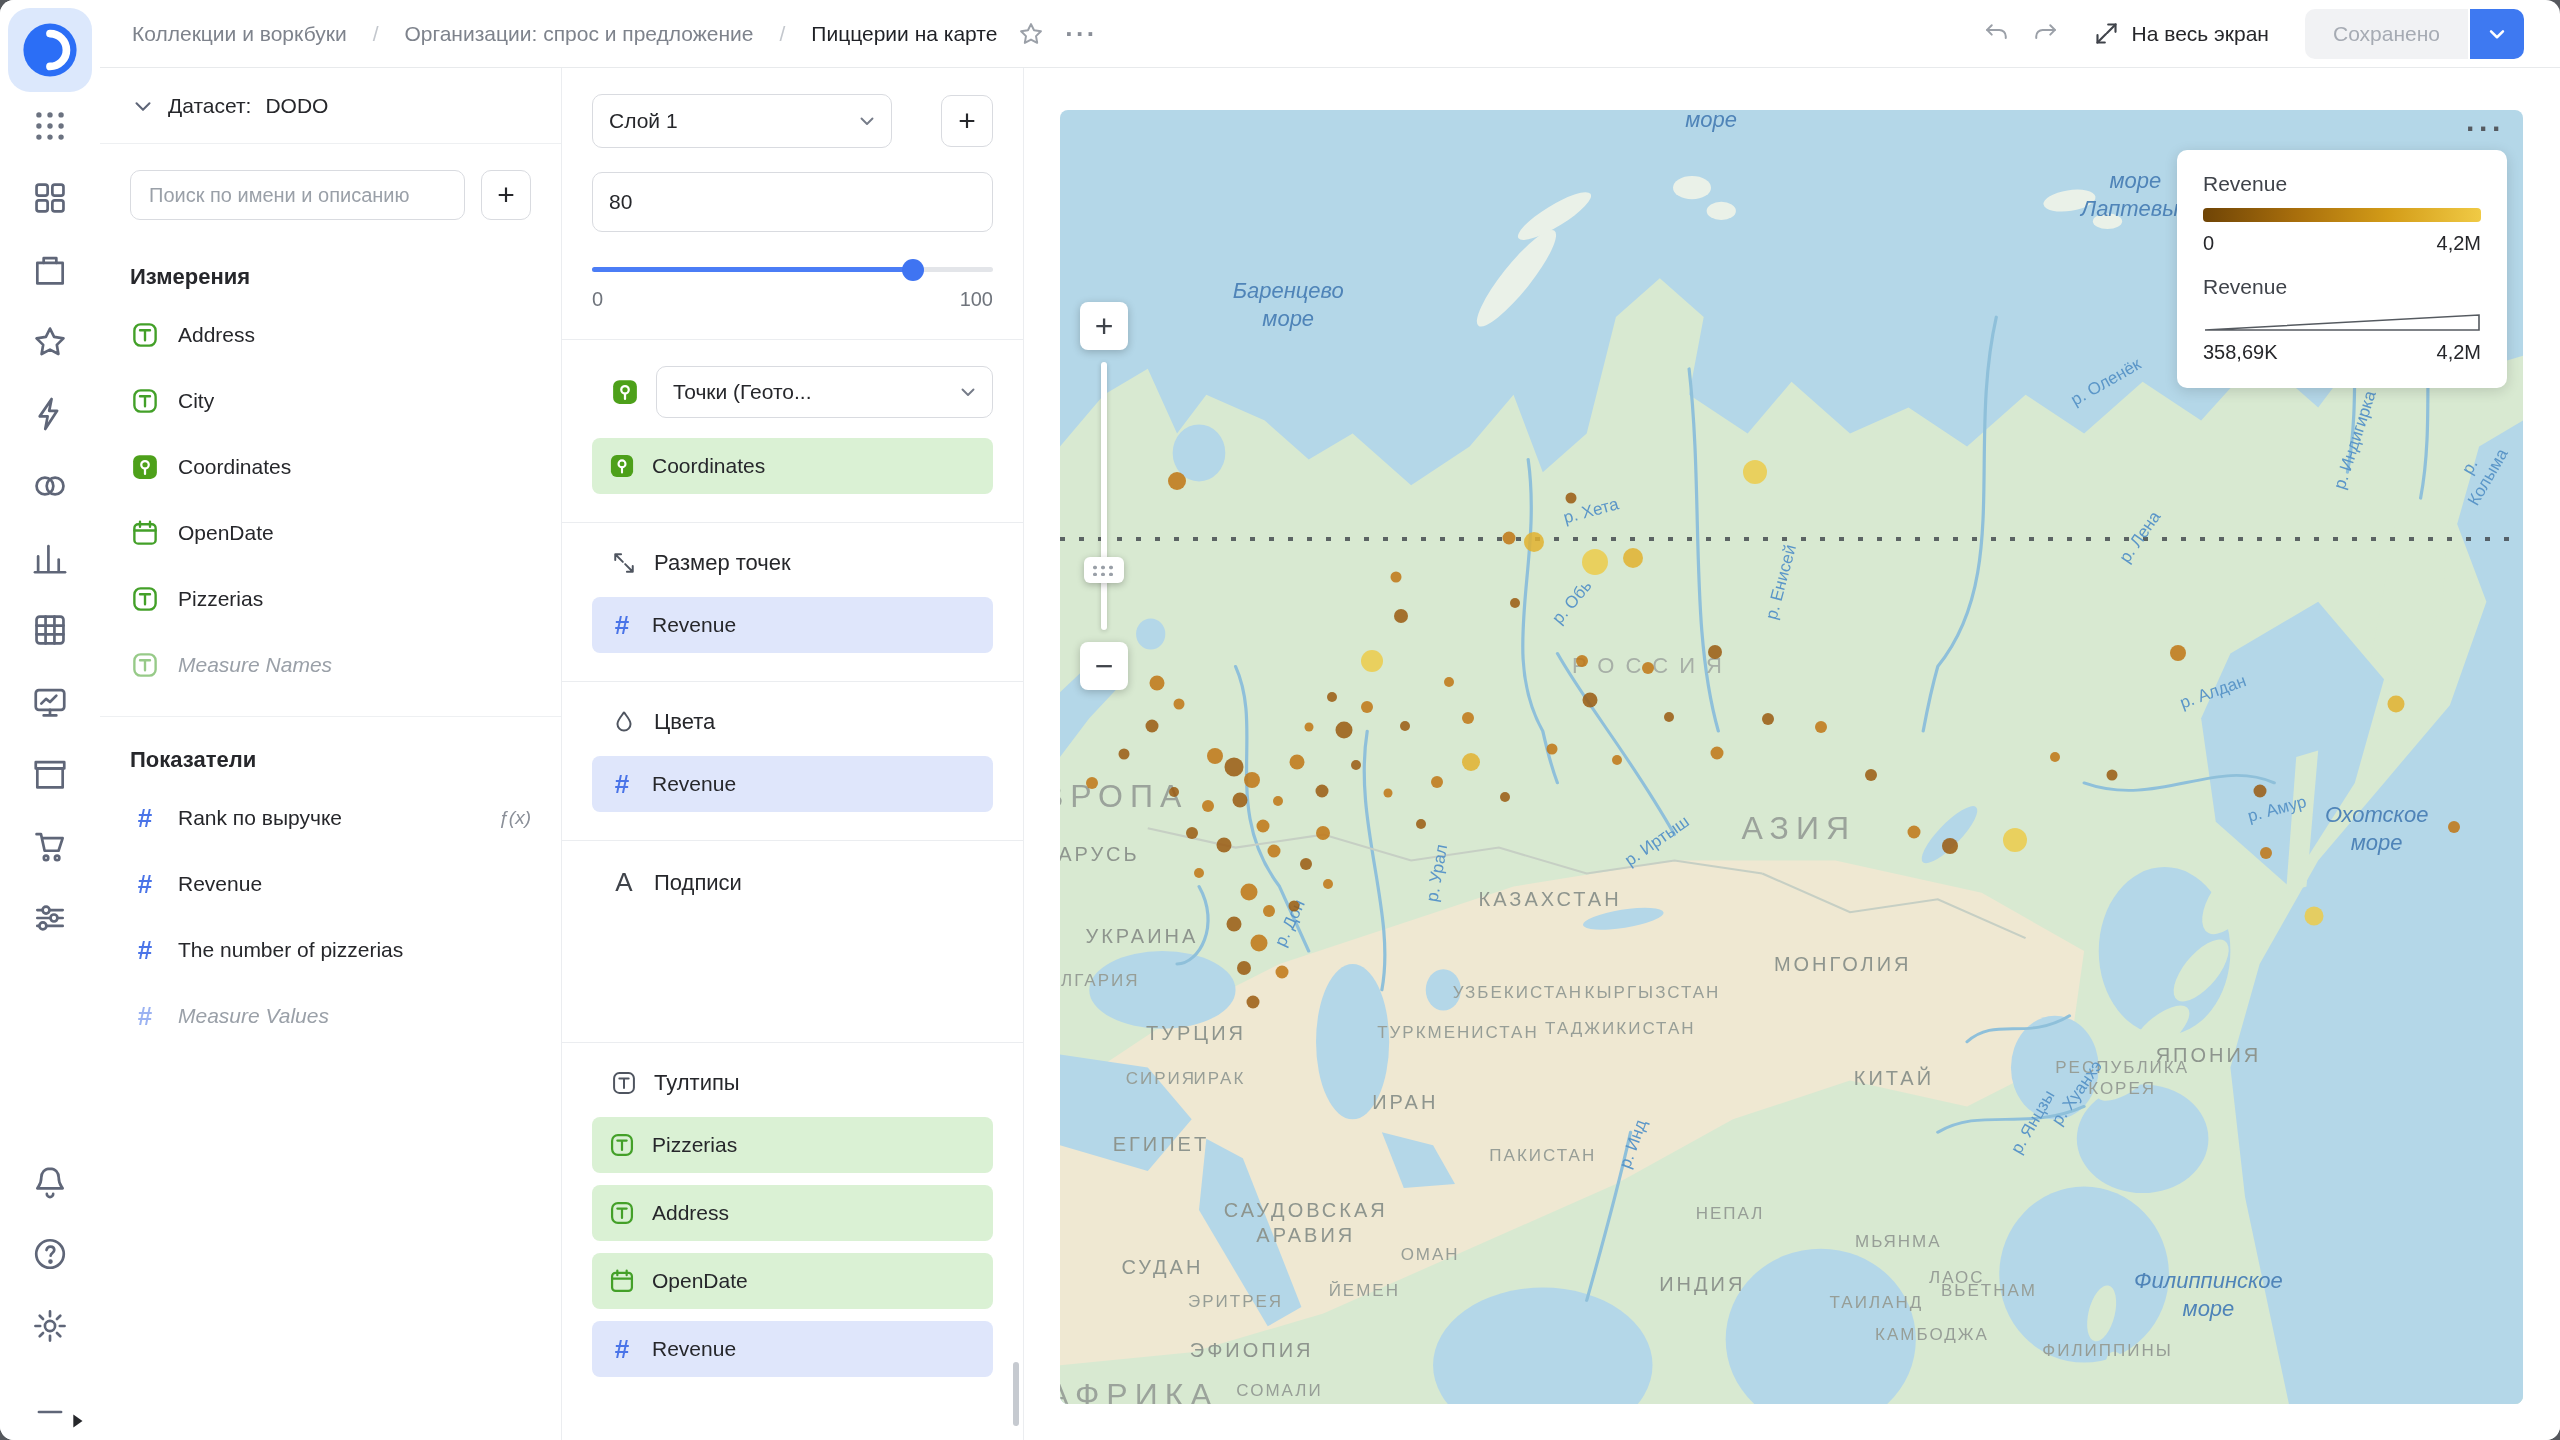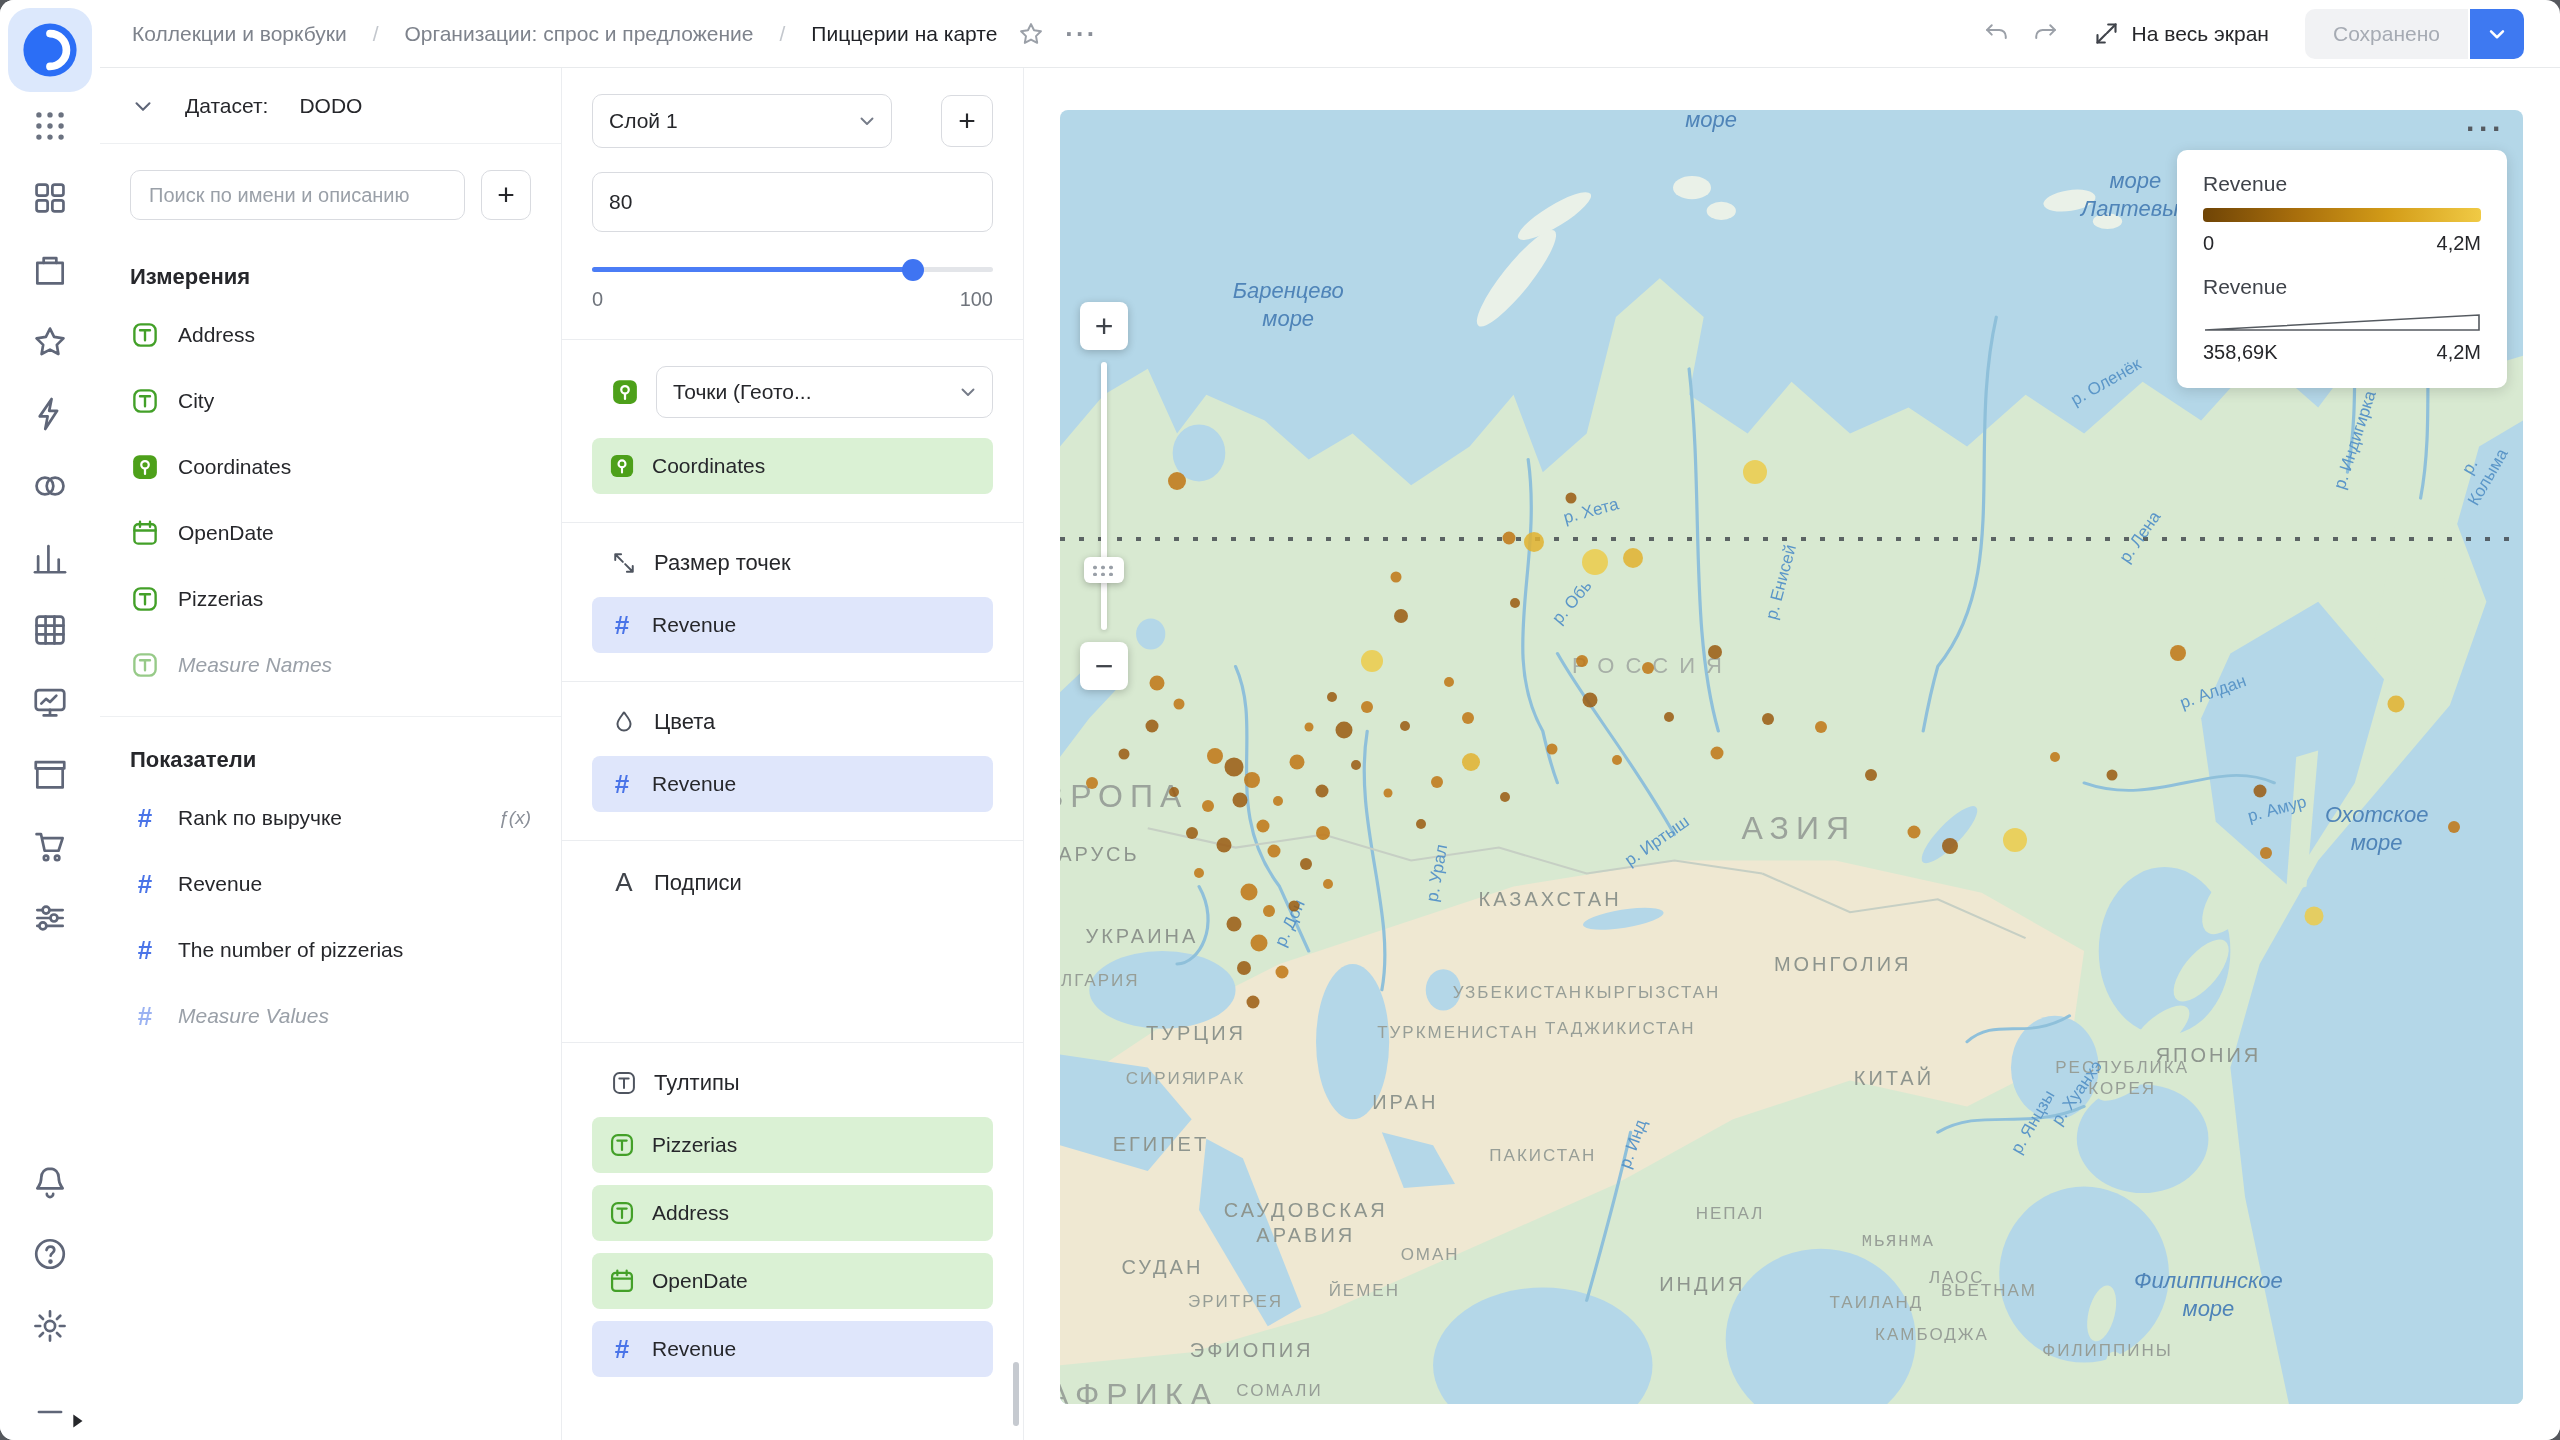--- a/index.html
+++ b/index.html
@@ -34,21 +34,21 @@
   .fullscreen-btn svg { width:27px; height:27px; stroke:#3f434a; stroke-width:1.9; fill:none; stroke-linecap:round; }
   .save-split { display:flex; margin-left:36px; }
   .save-main { height:50px; padding:0 28px; background:#f1f2f4; color:#a6abb3; border:none; border-radius:10px 0 0 10px; font-size:21px; cursor:pointer; }
   .save-caret { width:54px; height:50px; margin-left:2px; background:#3e79f1; border:none; border-radius:0 10px 10px 0; display:flex; align-items:center; justify-content:center; cursor:pointer; }
   .save-caret svg { width:26px; height:26px; stroke:#fff; stroke-width:2.3; fill:none; stroke-linecap:round; stroke-linejoin:round; }
 
   .content { flex:1; display:flex; min-height:0; }
 
   
   .ds-panel { width:462px; flex:0 0 462px; border-right:1px solid #ebedf0; display:flex; flex-direction:column; overflow:hidden; }
-  .ds-header { height:76px; flex:0 0 76px; border-bottom:1px solid #eef0f2; display:flex; align-items:center; padding:0 30px; gap:29px; font-size:21px; cursor:pointer; }
+  .ds-header { height:76px; flex:0 0 76px; border-bottom:1px solid #eef0f2; display:flex; align-items:center; padding:0 30px; gap:12px; font-size:21px; cursor:pointer; }
   .ds-header svg { width:26px; height:26px; stroke:#5f6678; stroke-width:1.9; fill:none; stroke-linecap:round; stroke-linejoin:round; }
   .ds-name { margin-left:2px; }
   .ds-search { display:flex; gap:16px; padding:26px 30px 0; }
   .ds-search input { flex:1; height:50px; border:1px solid #d9dbe0; border-radius:10px; padding:0 18px; font-size:20px; font-family:inherit; color:#26272b; outline:none; }
   .ds-search input::placeholder { color:#9aa0a8; }
   .add-btn { width:50px; height:50px; flex:0 0 50px; border:1px solid #d9dbe0; background:#fff; border-radius:10px; font-size:30px; font-weight:300; color:#26272b; cursor:pointer; line-height:1; }
   .ds-title { font-size:22px; font-weight:bold; padding:44px 30px 12px; }
   .ds-title.second { padding-top:30px; }
   .ds-sep { border-top:1px solid #eef0f2; margin-top:18px; }
   .field-row { height:66px; padding:0 30px; display:flex; align-items:center; gap:18px; font-size:21px; cursor:pointer; }
@@ -685,21 +685,21 @@
               <div class="lbl country" style="left: 16.8%; top: 86%; transform: translate(-50%, -50%) rotate(0deg);">САУДОВСКАЯ
 АРАВИЯ</div>
               <div class="lbl country-sm2" style="left: 20.8%; top: 91.3%; transform: translate(-50%, -50%) rotate(0deg);">ЙЕМЕН</div>
               <div class="lbl country-sm2" style="left: 25.3%; top: 88.5%; transform: translate(-50%, -50%) rotate(0deg);">ОМАН</div>
               <div class="lbl country" style="left: 7%; top: 89.4%; transform: translate(-50%, -50%) rotate(0deg);">СУДАН</div>
               <div class="lbl country-sm2" style="left: 12%; top: 92.1%; transform: translate(-50%, -50%) rotate(0deg);">ЭРИТРЕЯ</div>
               <div class="lbl country" style="left: 13.1%; top: 95.8%; transform: translate(-50%, -50%) rotate(0deg);">ЭФИОПИЯ</div>
               <div class="lbl country-sm2" style="left: 15%; top: 99%; transform: translate(-50%, -50%) rotate(0deg);">СОМАЛИ</div>
               <div class="lbl country" style="left: 43.9%; top: 90.7%; transform: translate(-50%, -50%) rotate(0deg);">ИНДИЯ</div>
               <div class="lbl country-sm2" style="left: 45.8%; top: 85.3%; transform: translate(-50%, -50%) rotate(0deg);">НЕПАЛ</div>
-              <div class="lbl country-sm2" style="left: 57.3%; top: 87.5%; transform: translate(-50%, -50%) rotate(0deg); font-family: Liberation Mono, monospace;">МЬЯНМА</div>
+              <div class="lbl country-sm2" style="left: 57.3%; top: 87.5%; transform: translate(-50%, -50%) rotate(0deg);">МЬЯНМА</div>
               <div class="lbl country-sm2" style="left: 61.3%; top: 88.7%; transform: translate(-50%, -50%) rotate(0deg); margin-top: 20px;">ЛАОС</div>
               <div class="lbl country-sm2" style="left: 63.5%; top: 91.3%; transform: translate(-50%, -50%) rotate(0deg);">ВЬЕТНАМ</div>
               <div class="lbl country-sm2" style="left: 55.8%; top: 92.2%; transform: translate(-50%, -50%) rotate(0deg);">ТАИЛАНД</div>
               <div class="lbl country-sm2" style="left: 59.6%; top: 94.7%; transform: translate(-50%, -50%) rotate(0deg);">КАМБОДЖА</div>
               <div class="lbl country-sm2" style="left: 71.6%; top: 95.9%; transform: translate(-50%, -50%) rotate(0deg);">ФИЛИППИНЫ</div>
               <div class="lbl river" style="left: 73.8%; top: 33%; transform: translate(-50%, -50%) rotate(-55deg);">р. Лена</div>
               <div class="lbl river" style="left: 49.3%; top: 36.5%; transform: translate(-50%, -50%) rotate(-75deg);">р. Енисей</div>
               <div class="lbl river" style="left: 35%; top: 38%; transform: translate(-50%, -50%) rotate(-50deg);">р. Обь</div>
               <div class="lbl river" style="left: 40.8%; top: 56.5%; transform: translate(-50%, -50%) rotate(-35deg);">р. Иртыш</div>
               <div class="lbl river" style="left: 25.8%; top: 59%; transform: translate(-50%, -50%) rotate(-80deg);">р. Урал</div>

